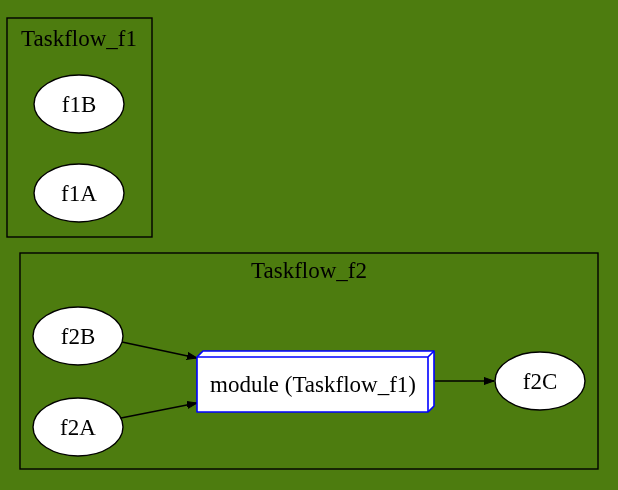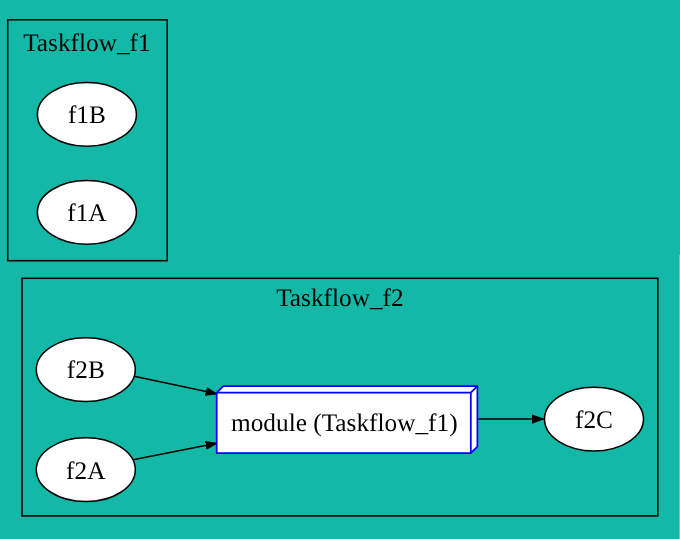--- a/index.html
+++ b/index.html
@@ -4,21 +4,21 @@
 <style>
   html, body {
     margin: 0;
     padding: 0;
     background: #ffffff;
   }
   .canvas {
     position: relative;
     width: 618px;
     height: 490px;
-    background: #14b8a6;
+    background: #4d7c0f;
     overflow: hidden;
   }
   svg text {
     font-family: "Liberation Serif", serif;
     font-size: 23px;
     fill: #000000;
     text-anchor: middle;
   }
 </style>
 </head>

